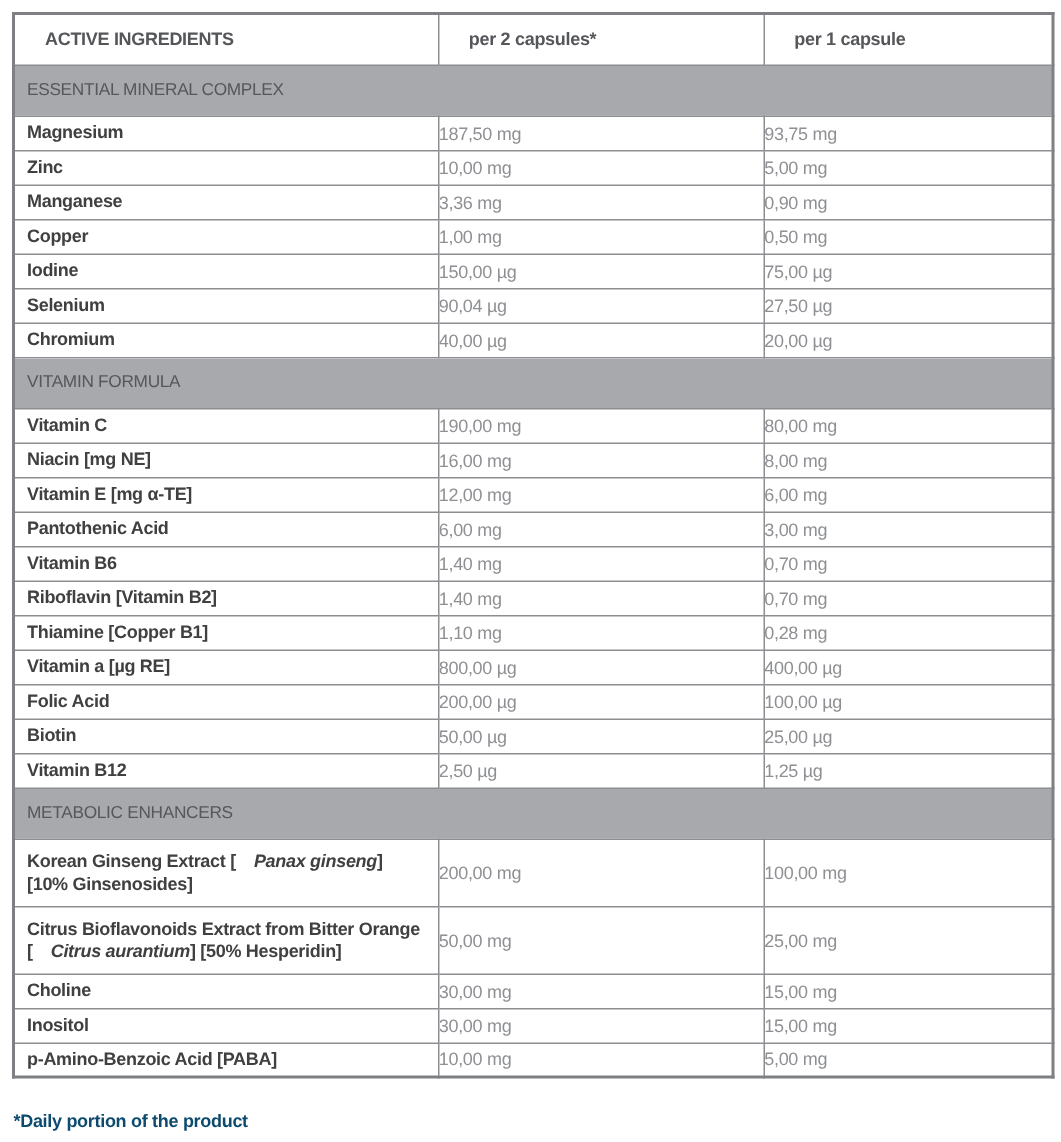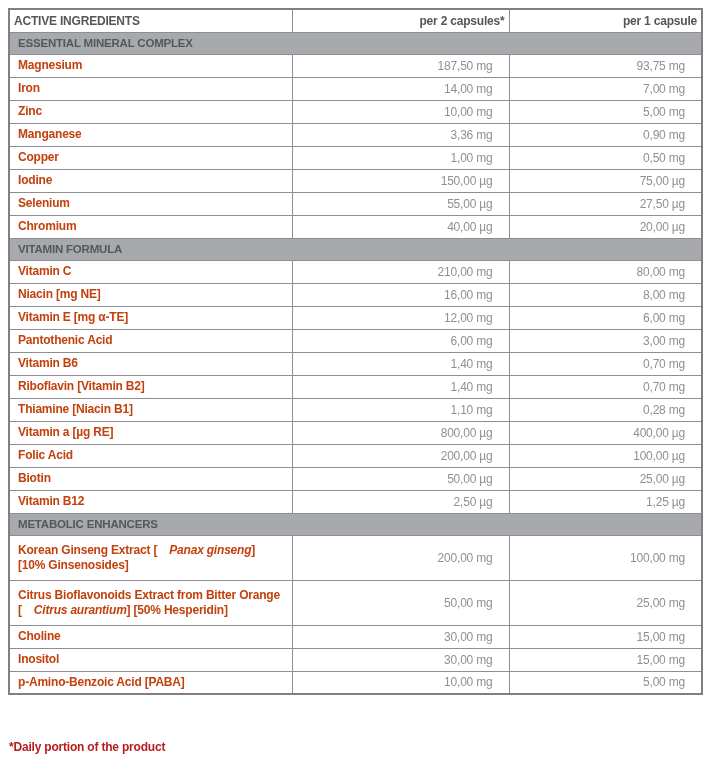--- a/index.html
+++ b/index.html
@@ -27,62 +27,62 @@
   table.facts td {
     border: 1px solid #8c8e91;
     font-size: 12px;
     letter-spacing: -0.2px;
     box-sizing: border-box;
     overflow: hidden;
     white-space: nowrap;
   }
   
   tr.head td {
-    height: 23px;
+    height: 34px;
     font-weight: bold;
     color: #54565a;
-    padding: 0 4px;
-  }
-  tr.head td.num { text-align: right; }
+    padding: 0 20px;
+  }
+  tr.head td.num { text-align: left; }
   
   tr.section td {
-    height: 22px;
+    height: 34px;
     background: #a7a9ac;
     color: #55575a;
-    font-weight: bold;
+    font-weight: normal;
     font-size: 11.5px;
     padding: 0 8px;
   }
   
   tr.row td.name {
     height: 23px;
     font-weight: bold;
-    color: #c2410c;
+    color: #404040;
     padding: 0 8px;
     line-height: 15px;
   }
   tr.row td.val {
-    text-align: right;
+    text-align: left;
     color: #8e9093;
-    padding: 0 16px;
+    padding: 0 0;
     font-weight: normal;
   }
   tr.row.multi td.name {
     height: 45px;
     white-space: normal;
   }
   .name-line { line-height: 15px; }
   .it { font-style: italic; margin-left: 12px; }
   .footnote {
     position: absolute;
     left: 9px;
     top: 740px;
     font-size: 12px;
     font-weight: bold;
-    color: #b91c1c;
+    color: #0c4a6e;
     letter-spacing: -0.2px;
   }
 </style>
 </head>
 <body>
 
 <div class="page">
   <table class="facts">
     <colgroup>
       <col style="width:283px">
@@ -101,27 +101,20 @@
         </tr>
         <tr class="row">
           <td class="name">
             <div class="name-line"><span>Magnesium</span></div>
           </td>
           <td class="val">187,50 mg</td>
           <td class="val">93,75 mg</td>
         </tr>
         <tr class="row">
           <td class="name">
-            <div class="name-line"><span>Iron</span></div>
-          </td>
-          <td class="val">14,00 mg</td>
-          <td class="val">7,00 mg</td>
-        </tr>
-        <tr class="row">
-          <td class="name">
             <div class="name-line"><span>Zinc</span></div>
           </td>
           <td class="val">10,00 mg</td>
           <td class="val">5,00 mg</td>
         </tr>
         <tr class="row">
           <td class="name">
             <div class="name-line"><span>Manganese</span></div>
           </td>
           <td class="val">3,36 mg</td>
@@ -138,38 +131,38 @@
           <td class="name">
             <div class="name-line"><span>Iodine</span></div>
           </td>
           <td class="val">150,00 µg</td>
           <td class="val">75,00 µg</td>
         </tr>
         <tr class="row">
           <td class="name">
             <div class="name-line"><span>Selenium</span></div>
           </td>
-          <td class="val">55,00 µg</td>
+          <td class="val">90,04 µg</td>
           <td class="val">27,50 µg</td>
         </tr>
         <tr class="row">
           <td class="name">
             <div class="name-line"><span>Chromium</span></div>
           </td>
           <td class="val">40,00 µg</td>
           <td class="val">20,00 µg</td>
         </tr>
         <tr class="section">
           <td colspan="3">VITAMIN FORMULA</td>
         </tr>
         <tr class="row">
           <td class="name">
             <div class="name-line"><span>Vitamin C</span></div>
           </td>
-          <td class="val">210,00 mg</td>
+          <td class="val">190,00 mg</td>
           <td class="val">80,00 mg</td>
         </tr>
         <tr class="row">
           <td class="name">
             <div class="name-line"><span>Niacin [mg NE]</span></div>
           </td>
           <td class="val">16,00 mg</td>
           <td class="val">8,00 mg</td>
         </tr>
         <tr class="row">
@@ -195,21 +188,21 @@
         </tr>
         <tr class="row">
           <td class="name">
             <div class="name-line"><span>Riboflavin [Vitamin B2]</span></div>
           </td>
           <td class="val">1,40 mg</td>
           <td class="val">0,70 mg</td>
         </tr>
         <tr class="row">
           <td class="name">
-            <div class="name-line"><span>Thiamine [Niacin B1]</span></div>
+            <div class="name-line"><span>Thiamine [Copper B1]</span></div>
           </td>
           <td class="val">1,10 mg</td>
           <td class="val">0,28 mg</td>
         </tr>
         <tr class="row">
           <td class="name">
             <div class="name-line"><span>Vitamin a [µg RE]</span></div>
           </td>
           <td class="val">800,00 µg</td>
           <td class="val">400,00 µg</td>

